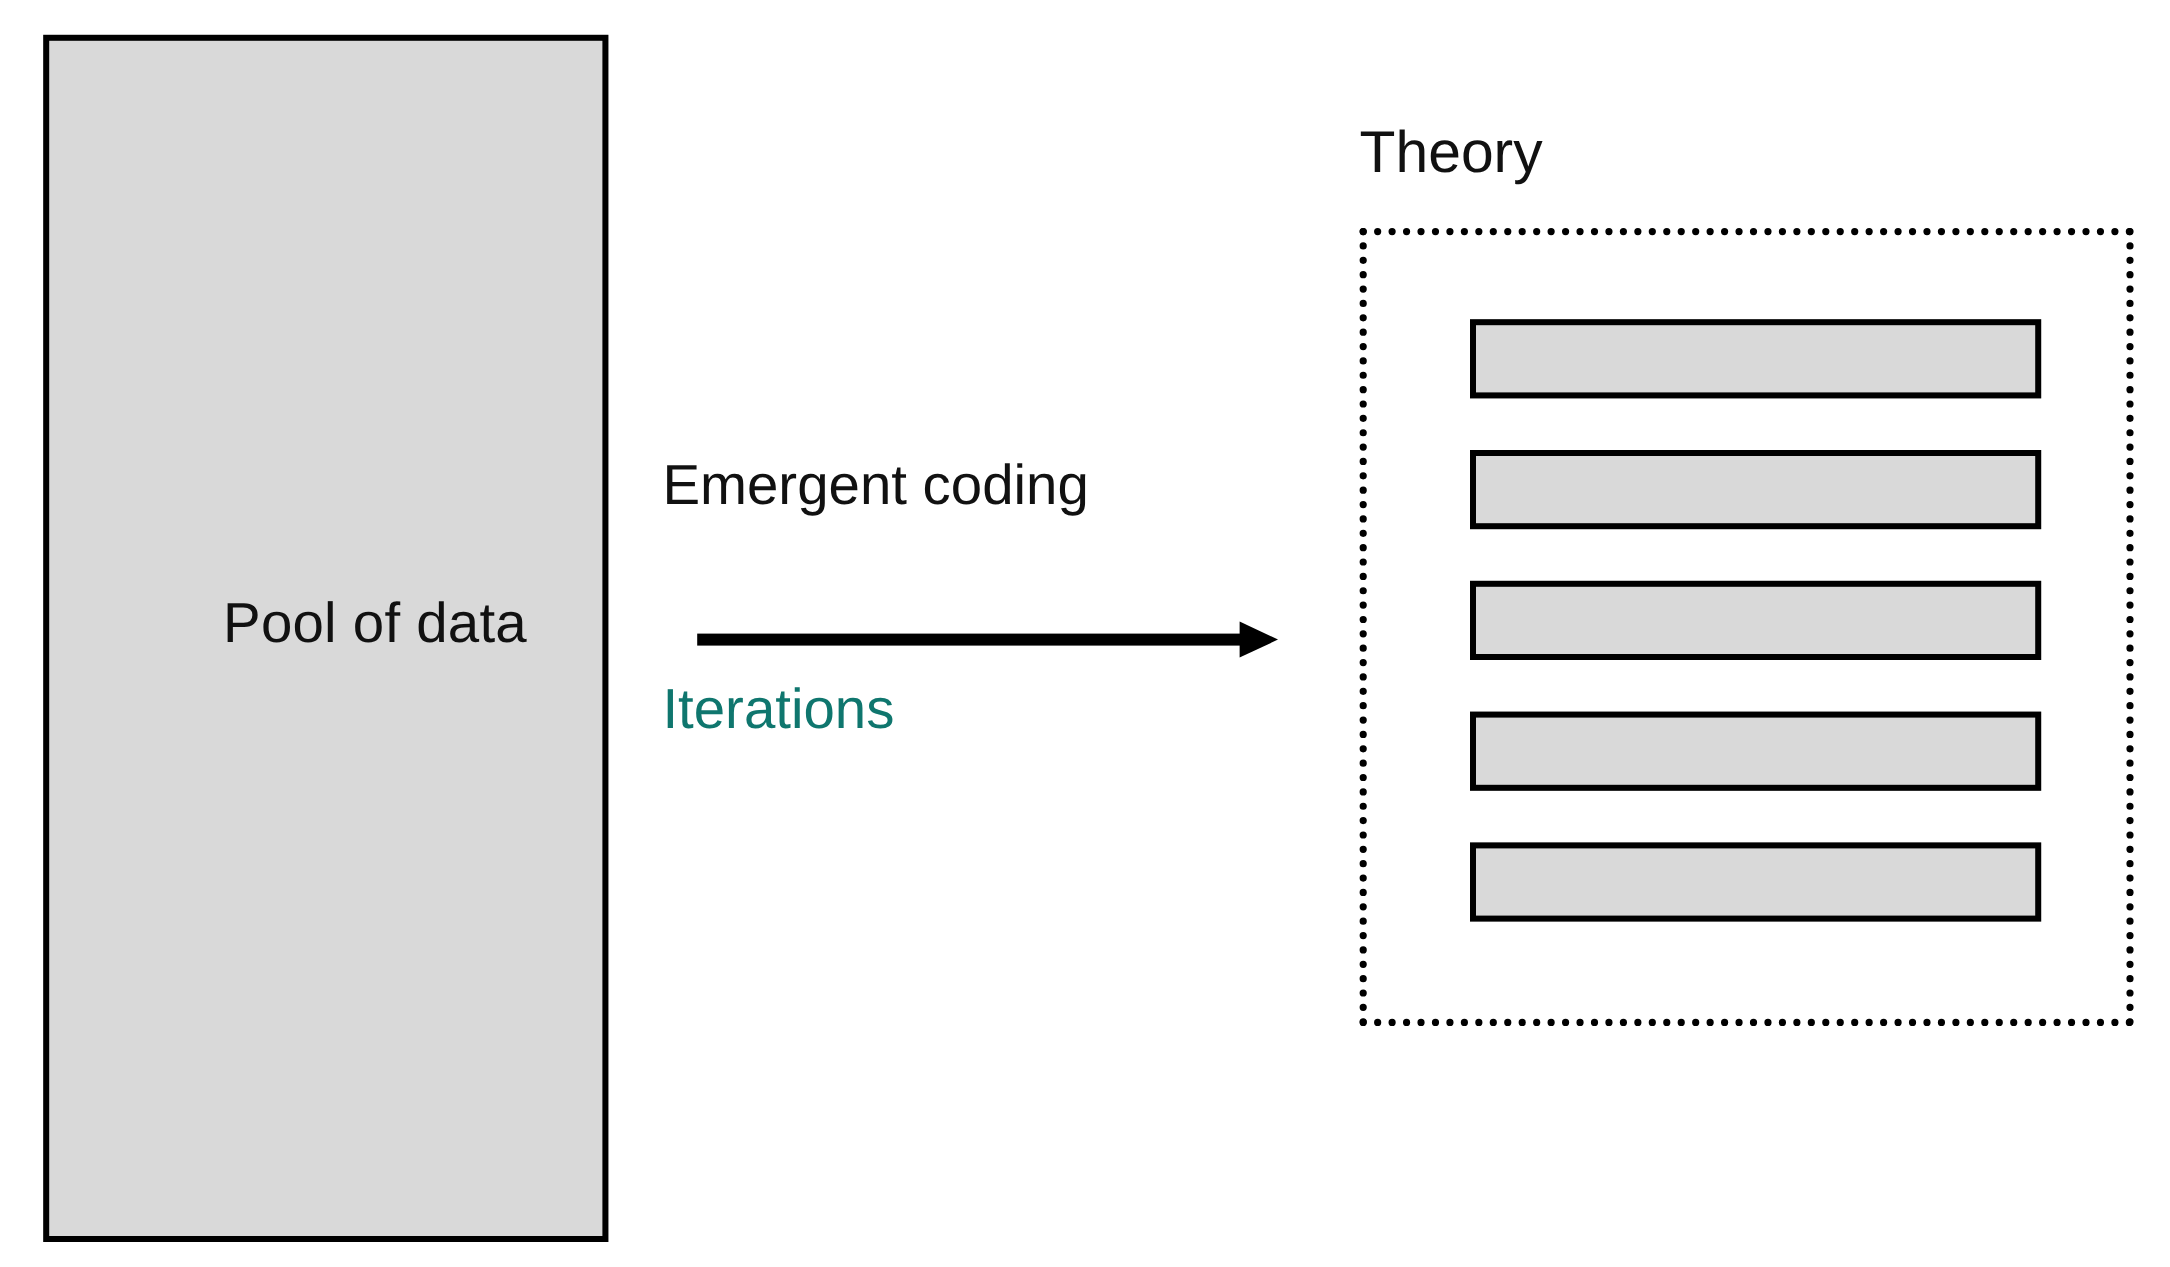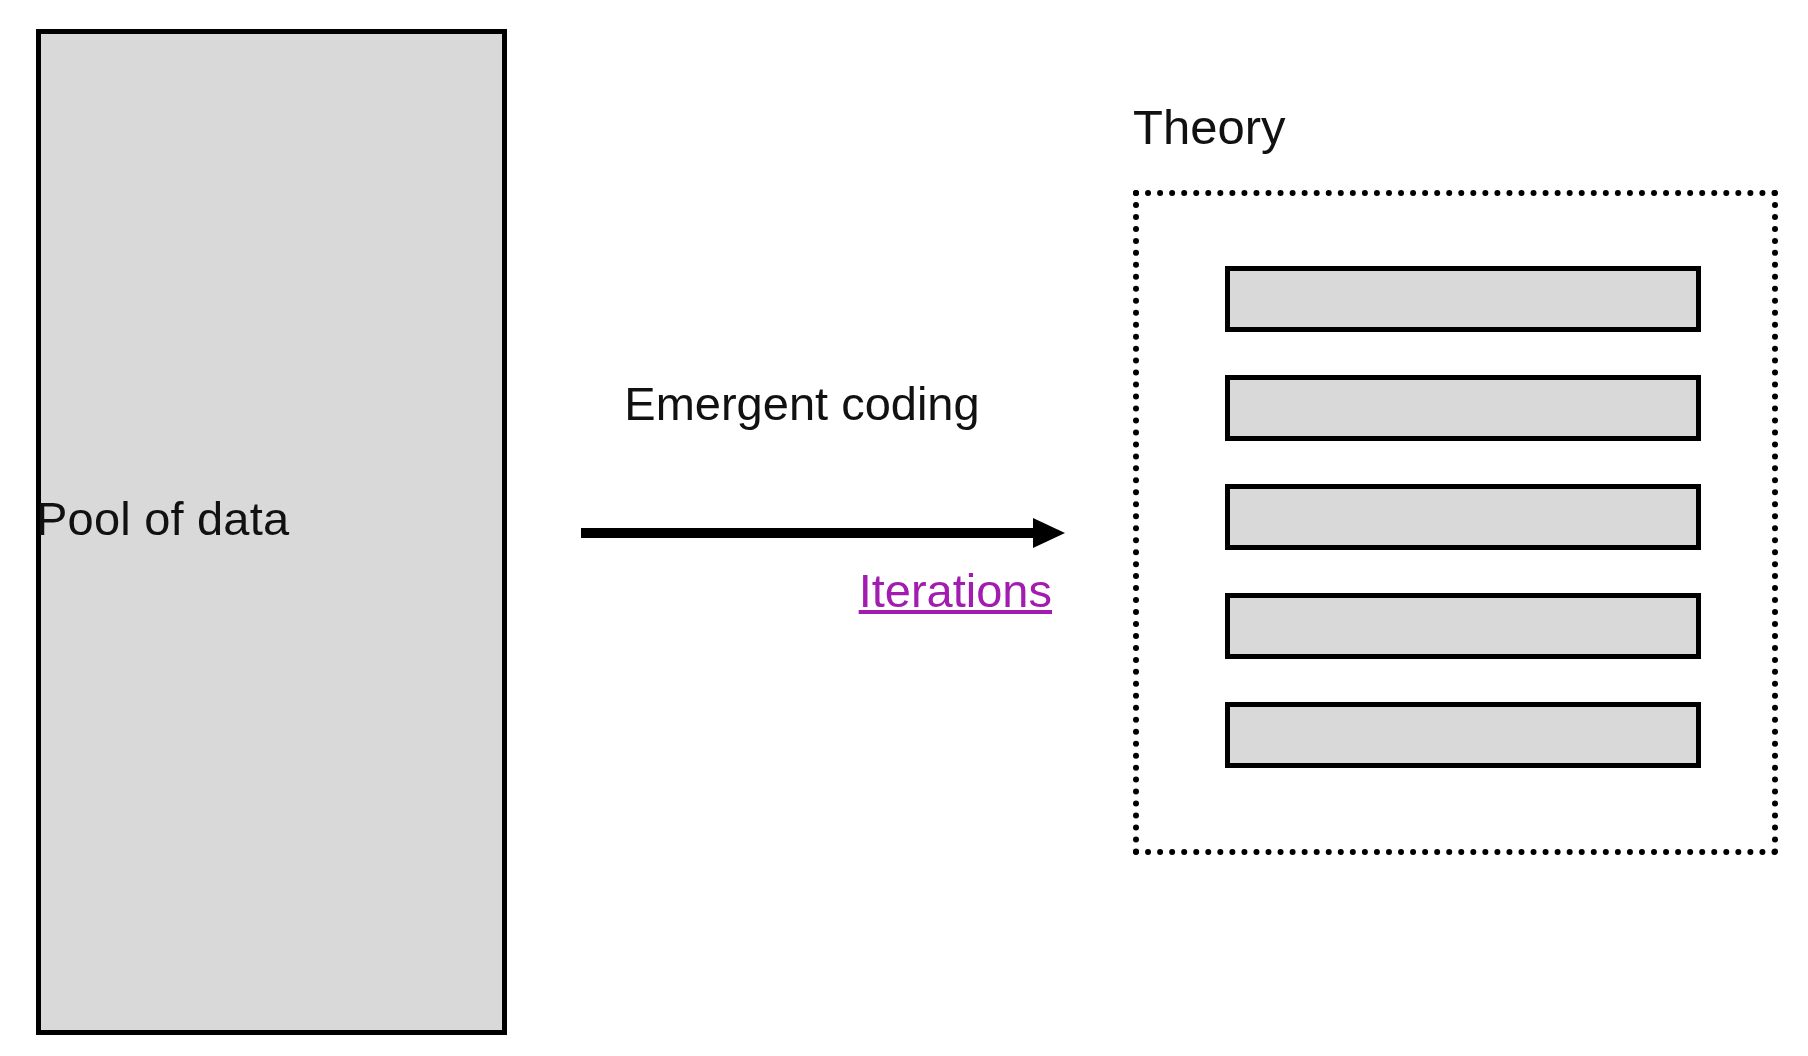--- a/index.html
+++ b/index.html
@@ -27,25 +27,27 @@
     height: 1006px;
     background: #d9d9d9;
     border: 5px solid #000000;
     box-sizing: border-box;
   }
   .pool-label {
     position: absolute;
     left: 36px;
     top: 495px;
     width: 471px;
+    text-align: center;
     font-size: 47px;
     line-height: 1;
     color: #111111;
     letter-spacing: 0.2px;
     white-space: nowrap;
+    padding-left: 41px;
   }
 
   
   .arrow-shaft {
     position: absolute;
     left: 581px;
     top: 528px;
     width: 458px;
     height: 10px;
     background: #000000;
@@ -58,37 +60,35 @@
     height: 0;
     border-top: 15px solid transparent;
     border-bottom: 15px solid transparent;
     border-left: 32px solid #000000;
   }
   .arrow-label-top {
     position: absolute;
     left: 552px;
     top: 380px;
     width: 500px;
-    text-align: center;
     font-size: 47px;
     line-height: 1;
     color: #111111;
     white-space: nowrap;
   }
   .arrow-label-bottom {
     position: absolute;
     left: 552px;
     top: 567px;
     width: 500px;
-    text-align: right;
+    text-align: left;
     font-size: 47px;
     line-height: 1;
-    color: #a21caf;
+    color: #0f766e;
     white-space: nowrap;
-    text-decoration: underline;
   }
 
   
   .theory-title {
     position: absolute;
     left: 1133px;
     top: 103px;
     width: 645px;
     font-size: 49px;
     line-height: 1;

